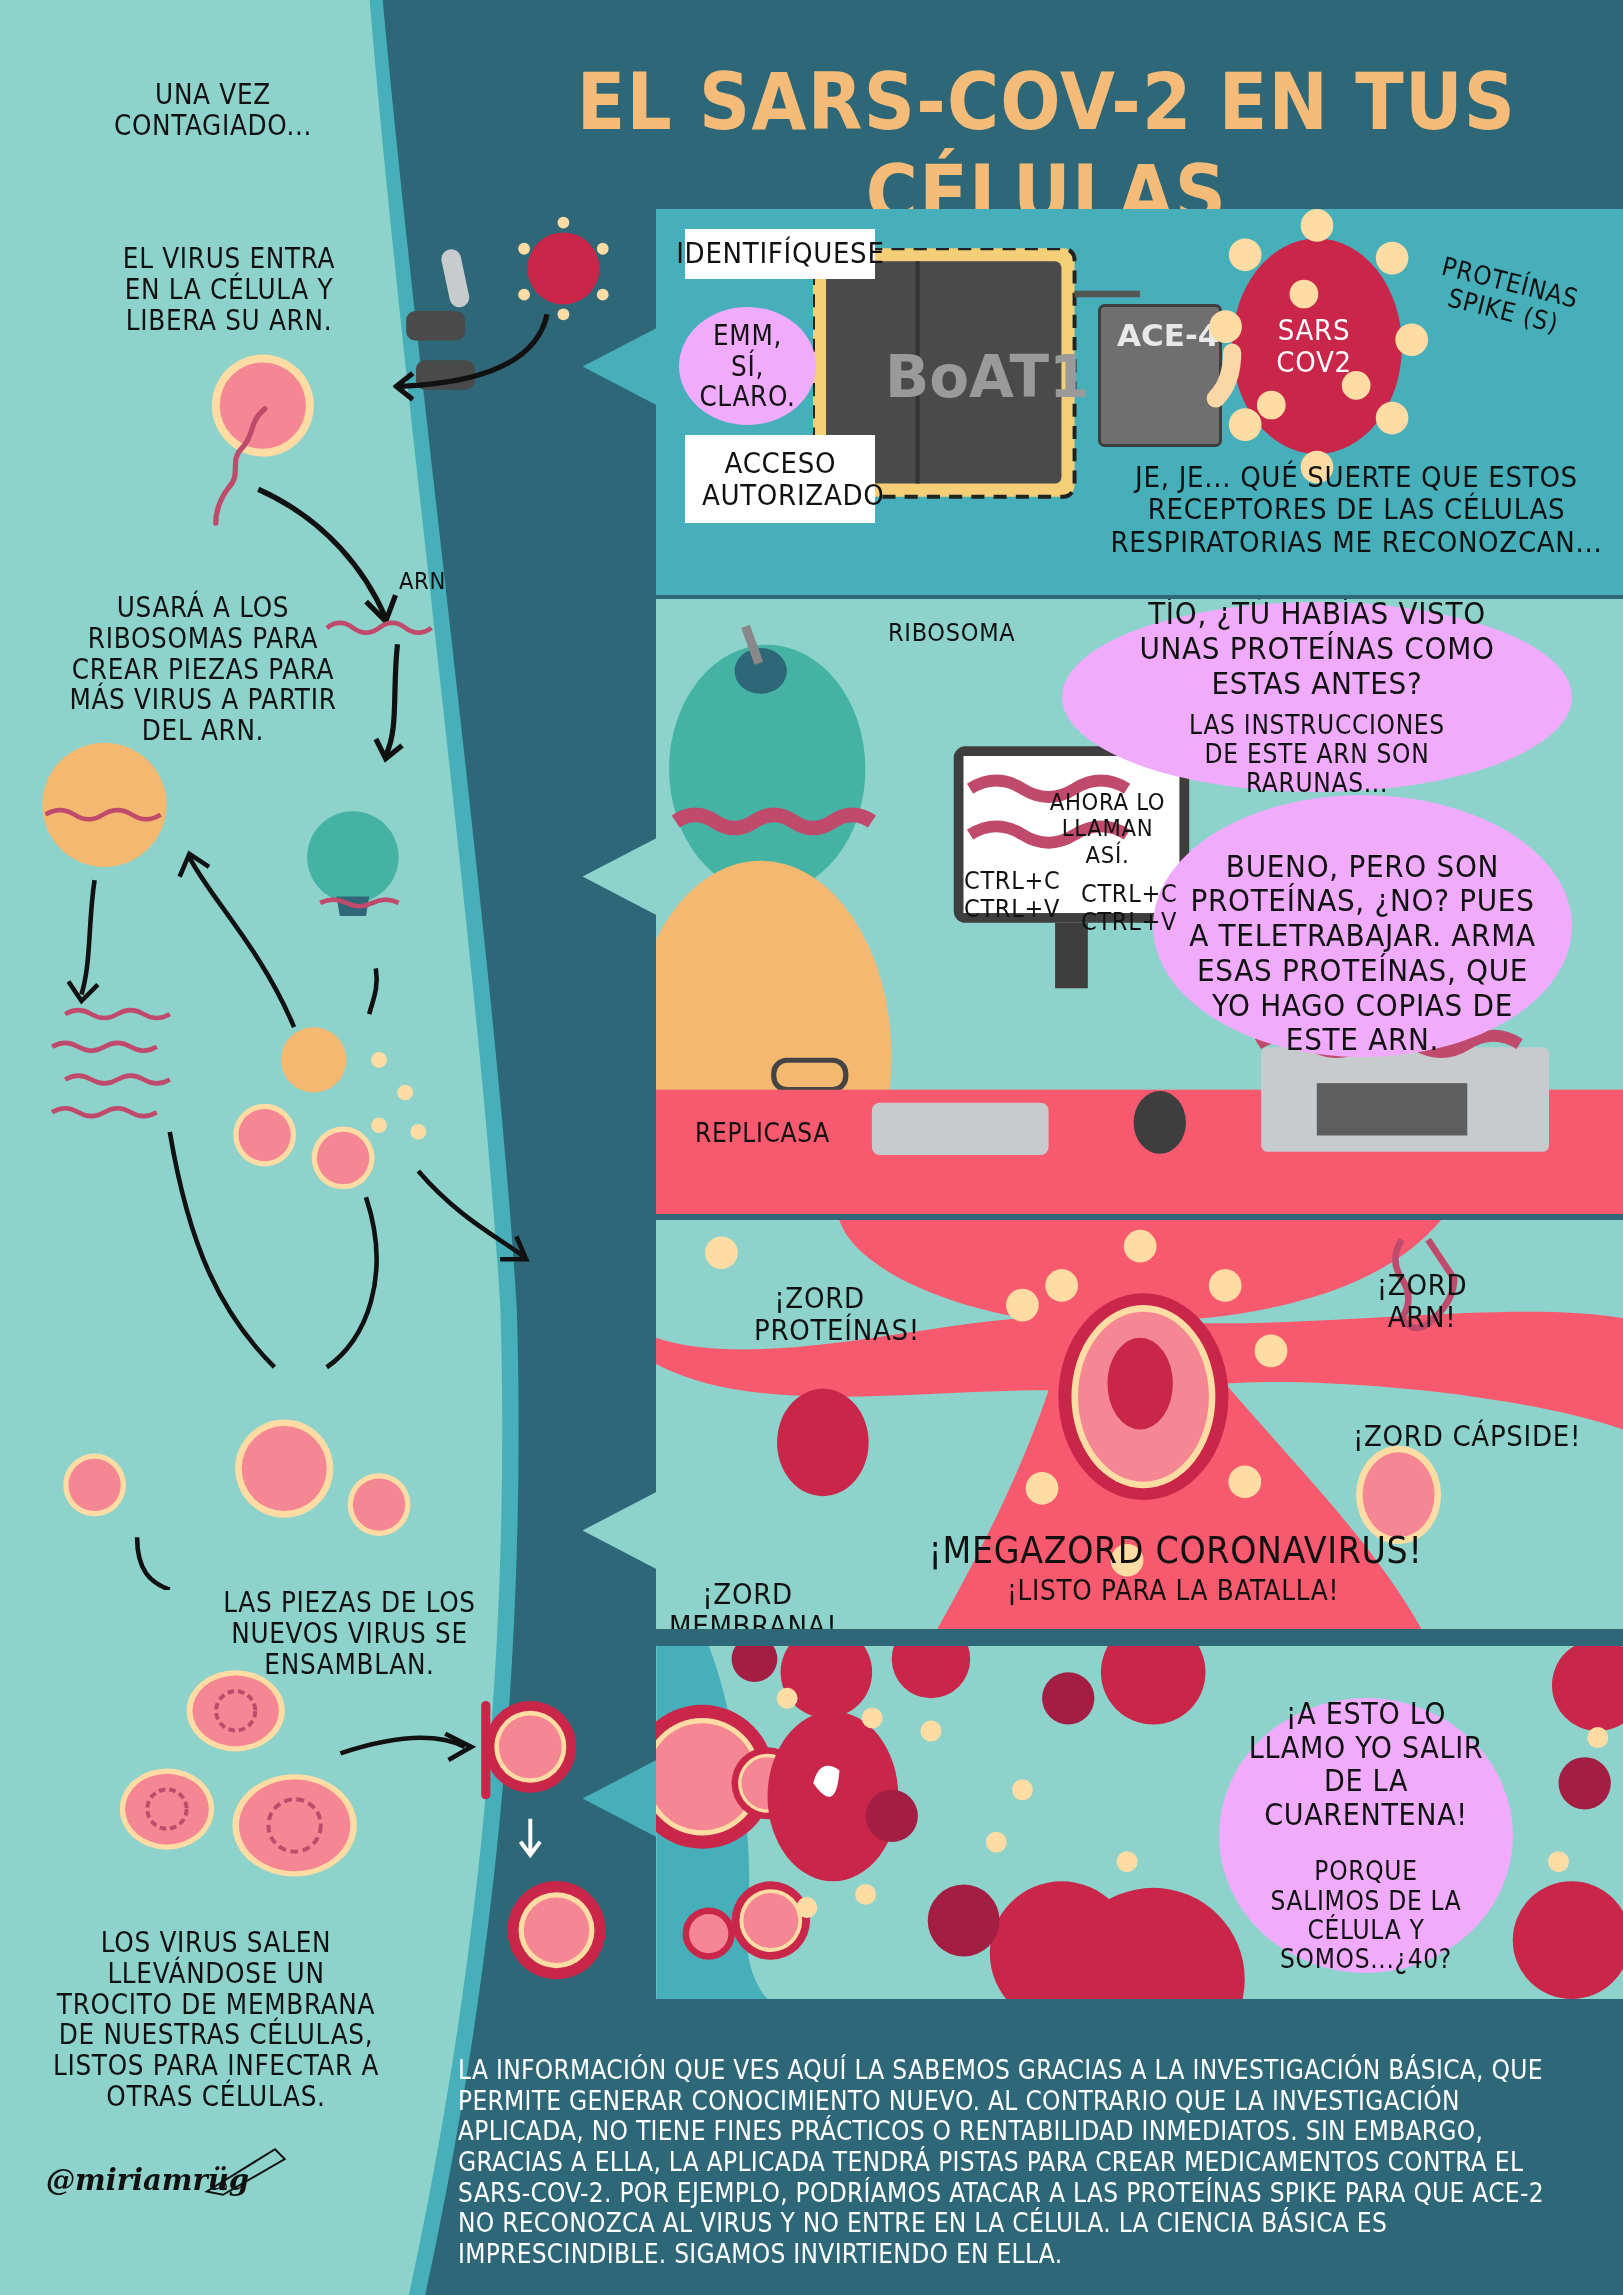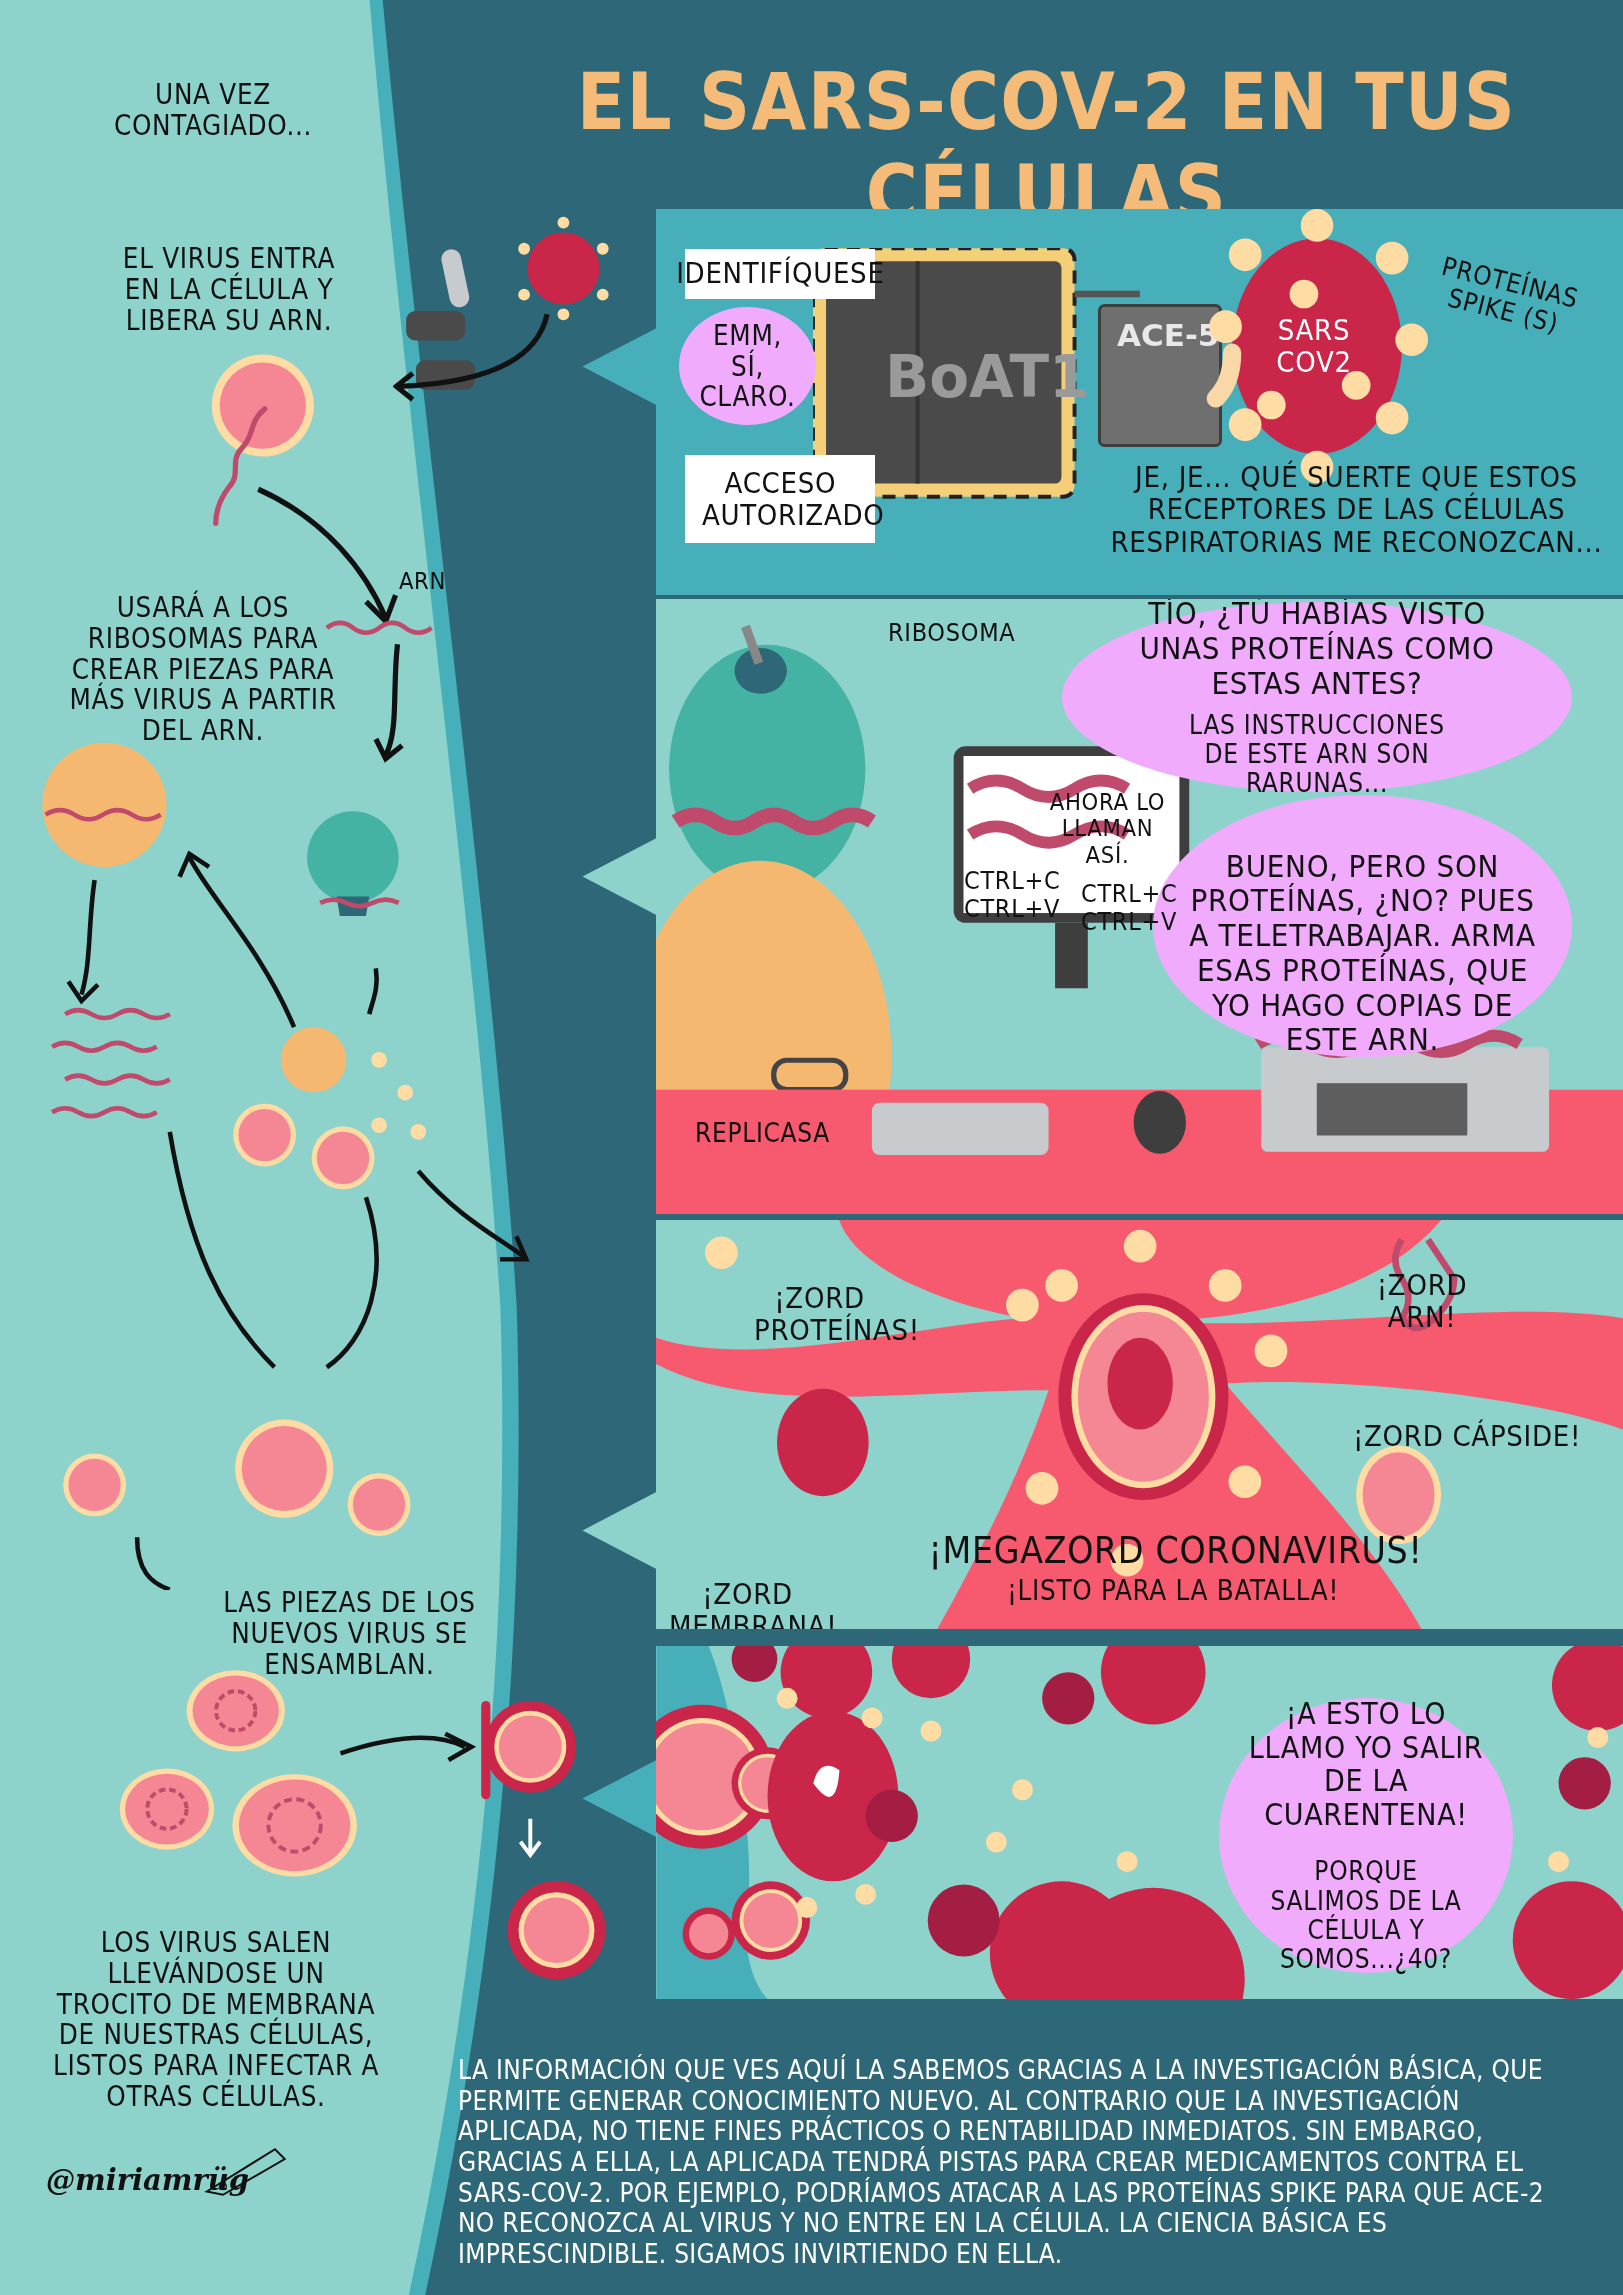--- a/index.html
+++ b/index.html
@@ -3,21 +3,21 @@
 <meta charset="utf-8">
 <style>
   html,body{margin:0;padding:0;}
   body{width:1623px;height:2295px;position:relative;overflow:hidden;background:#2e6878;font-family:"DejaVu Sans Condensed","DejaVu Sans",sans-serif;}
   .abs{position:absolute;}
   .hand{font-family:"DejaVu Sans",sans-serif;font-stretch:condensed;color:#111;text-transform:uppercase;line-height:1.12;text-align:center;letter-spacing:0.7px;}
   #left-bg{left:0;top:0;width:1623px;height:2295px;}
   .title{left:497px;top:65px;width:1099px;text-align:center;font-family:"DejaVu Sans",sans-serif;font-weight:bold;font-size:71px;color:#f4bc78;letter-spacing:1.3px;transform:scaleY(1.1);}
   .panel{position:absolute;left:656px;width:967px;overflow:hidden;}
   .bubble{position:absolute;background:#f0abfc;border-radius:50%;display:flex;flex-direction:column;align-items:center;justify-content:center;}
-  .box{position:absolute;background:#fff;display:flex;align-items:center;justify-content:center;margin-top:20px;}
+  .box{position:absolute;background:#fff;display:flex;align-items:center;justify-content:center;}
   .footer{left:458px;top:2055px;width:1112px;color:#fff;font-size:26px;line-height:1.18;text-align:left;letter-spacing:0.3px;}
   .lt{font-size:27.5px;}
 </style>
 </head>
 <body>
 
 <svg id="left-bg" class="abs" width="1623" height="2295" viewBox="0 0 2481 3508">
   <path d="M0 0 L585 0 C640 600 760 1500 790 2000 C805 2500 760 3000 650 3508 L0 3508 Z" fill="#46afba"></path>
   <path d="M0 0 L565 0 C615 600 735 1500 765 2000 C780 2500 735 3000 625 3508 L0 3508 Z" fill="#8ed3cb"></path>
 </svg>
@@ -147,21 +147,21 @@
 
 <div class="panel" style="top:209px;height:386px;background:#46afba;">
   <svg class="abs" style="left:157px;top:39px;" width="340" height="262" viewBox="0 0 520 400">
     <rect x="0" y="0" width="400" height="380" rx="18" fill="#f4cf78" stroke="#222" stroke-width="6" stroke-dasharray="20 14"></rect>
     <rect x="20" y="20" width="360" height="340" rx="10" fill="#4a4a4a"></rect>
     <line x1="160" y1="20" x2="160" y2="360" stroke="#333" stroke-width="6"></line>
     <rect x="400" y="65" width="100" height="10" fill="#555"></rect>
   </svg>
   <div class="abs" style="left:229px;top:134px;font-weight:bold;font-size:58px;color:#9a9a9a;font-family:'DejaVu Sans',sans-serif;">BoAT1</div>
   <div class="abs" style="left:442px;top:95px;width:118px;height:137px;background:#6f6f6f;border:3.9px solid #3e3e3e;border-radius:6.5px;"></div>
-  <div class="abs" style="left:461px;top:108px;font-weight:bold;font-size:31px;color:#e8e8e8;font-family:'DejaVu Sans',sans-serif;">ACE-5</div>
+  <div class="abs" style="left:461px;top:108px;font-weight:bold;font-size:31px;color:#e8e8e8;font-family:'DejaVu Sans',sans-serif;">ACE-4</div>
   <svg class="abs" style="left:550px;top:0px;" width="222" height="281" viewBox="0 0 340 430">
     <ellipse cx="170" cy="210" rx="130" ry="165" fill="#c9264a"></ellipse>
     <g fill="#ffdca4">
       <circle cx="170" cy="25" r="25"></circle>
         <circle cx="60" cy="70" r="25"></circle>
         <circle cx="285" cy="75" r="25"></circle>
       <circle cx="30" cy="180" r="25"></circle>
         <circle cx="315" cy="200" r="25"></circle>
         <circle cx="60" cy="330" r="25"></circle>
       <circle cx="285" cy="320" r="25"></circle>

